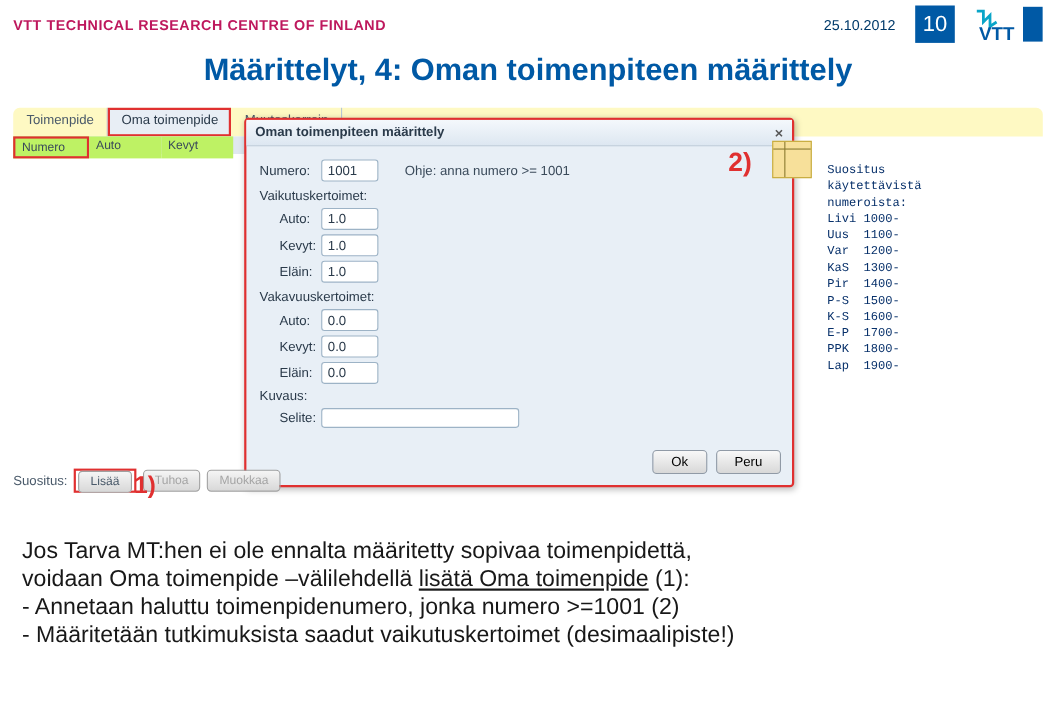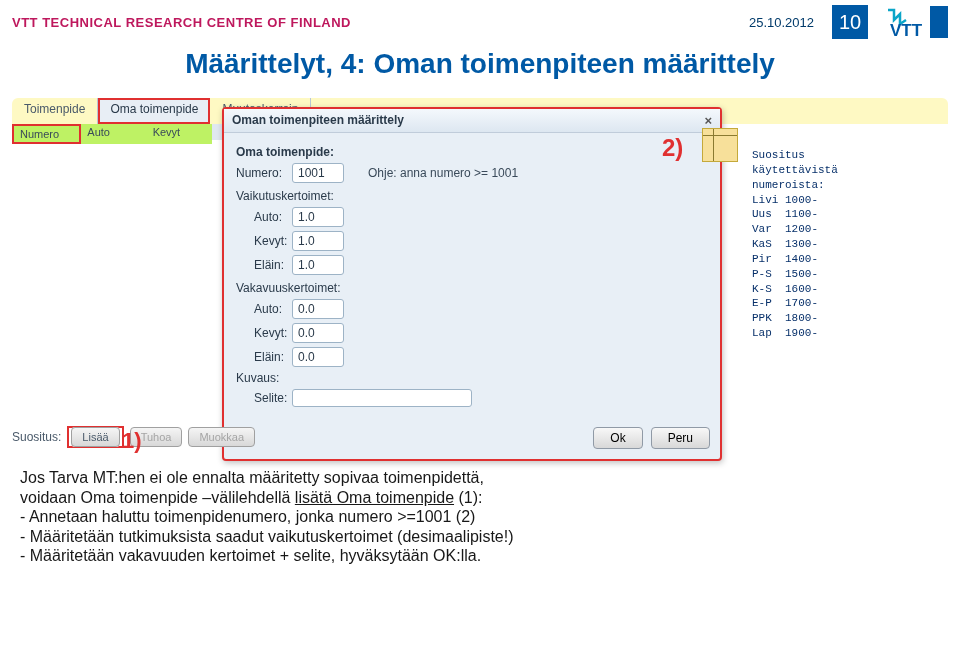--- a/index.html
+++ b/index.html
@@ -41,21 +41,21 @@
   
   .marker2 { position: absolute; top: 48px; left: 650px; color: #e03030; font-size: 24px; font-weight: bold; }
   .rulericon { position: absolute; top: 42px; left: 690px; width: 36px; height: 34px; background: #f7e09a; border: 1px solid #c4a93a; }
   .rulericon:before, .rulericon:after { content: ""; position: absolute; background: #8a7a30; }
   .rulericon:before { left: 0; right: 0; top: 6px; height: 1px; }
   .rulericon:after { top: 0; bottom: 0; left: 10px; width: 1px; }
   .marker1 { position: absolute; top: 342px; left: 110px; color: #e03030; font-size: 22px; font-weight: bold; }
   
   .sugg { position: absolute; top: 62px; left: 740px; font-family: "Courier New", monospace; font-size: 11px; color: #07306a; line-height: 1.35; }
   
-  .bodytext { margin: 2px 20px 0 20px; font-size: 16px; color: #181818; line-height: 1.22; }
+  .bodytext { margin: 22px 20px 0 20px; font-size: 21px; color: #181818; line-height: 1.22; }
 </style>
 </head>
 <body>
 
 <div class="header">
   <div class="header-left">VTT TECHNICAL RESEARCH CENTRE OF FINLAND</div>
   <div class="header-right">
     <span class="date">25.10.2012</span>
     <span class="pagenum">10</span>
     <span class="logo">
@@ -83,23 +83,20 @@
     <div class="col" style="border:none">Auto</div>
     <div class="col" style="border:none">Kevyt</div>
   </div>
 
   <div class="dlg">
     <div class="dlgtitle">
       <span>Oman toimenpiteen määrittely</span>
       <span class="dlgclose">×</span>
     </div>
     <div class="dlgbody">
-      <div class="row">
-          <span class="lbl" style="width:auto;font-weight:bold">Oma toimenpide:</span>
-        </div>
       <div class="row">
         <span class="lbl" style="width:56px">Numero:</span>
         <span class="inp num">1001</span>
         <span style="margin-left:24px;color:#3a4a5a">Ohje: anna numero &gt;= 1001</span>
       </div>
       <div class="grouphdr">Vaikutuskertoimet:</div>
       <div class="row">
           <span class="lbl sub">Auto:</span>
           <span class="inp num">1.0</span>
         </div>
@@ -168,14 +165,13 @@
   <div class="marker1">1)</div>
 </div>
 
 <div class="bodytext">
   <div>Jos Tarva MT:hen ei ole ennalta määritetty sopivaa toimenpidettä,</div>
   <div>
     <span>voidaan Oma toimenpide –välilehdellä </span><span style="text-decoration:underline">lisätä Oma toimenpide</span><span> (1):</span>
   </div>
   <div>- Annetaan haluttu toimenpidenumero, jonka numero &gt;=1001 (2)</div>
   <div>- Määritetään tutkimuksista saadut vaikutuskertoimet (desimaalipiste!)</div>
-  <div>- Määritetään vakavuuden kertoimet + selite, hyväksytään OK:lla.</div>
 </div>
 
 </body></html>

